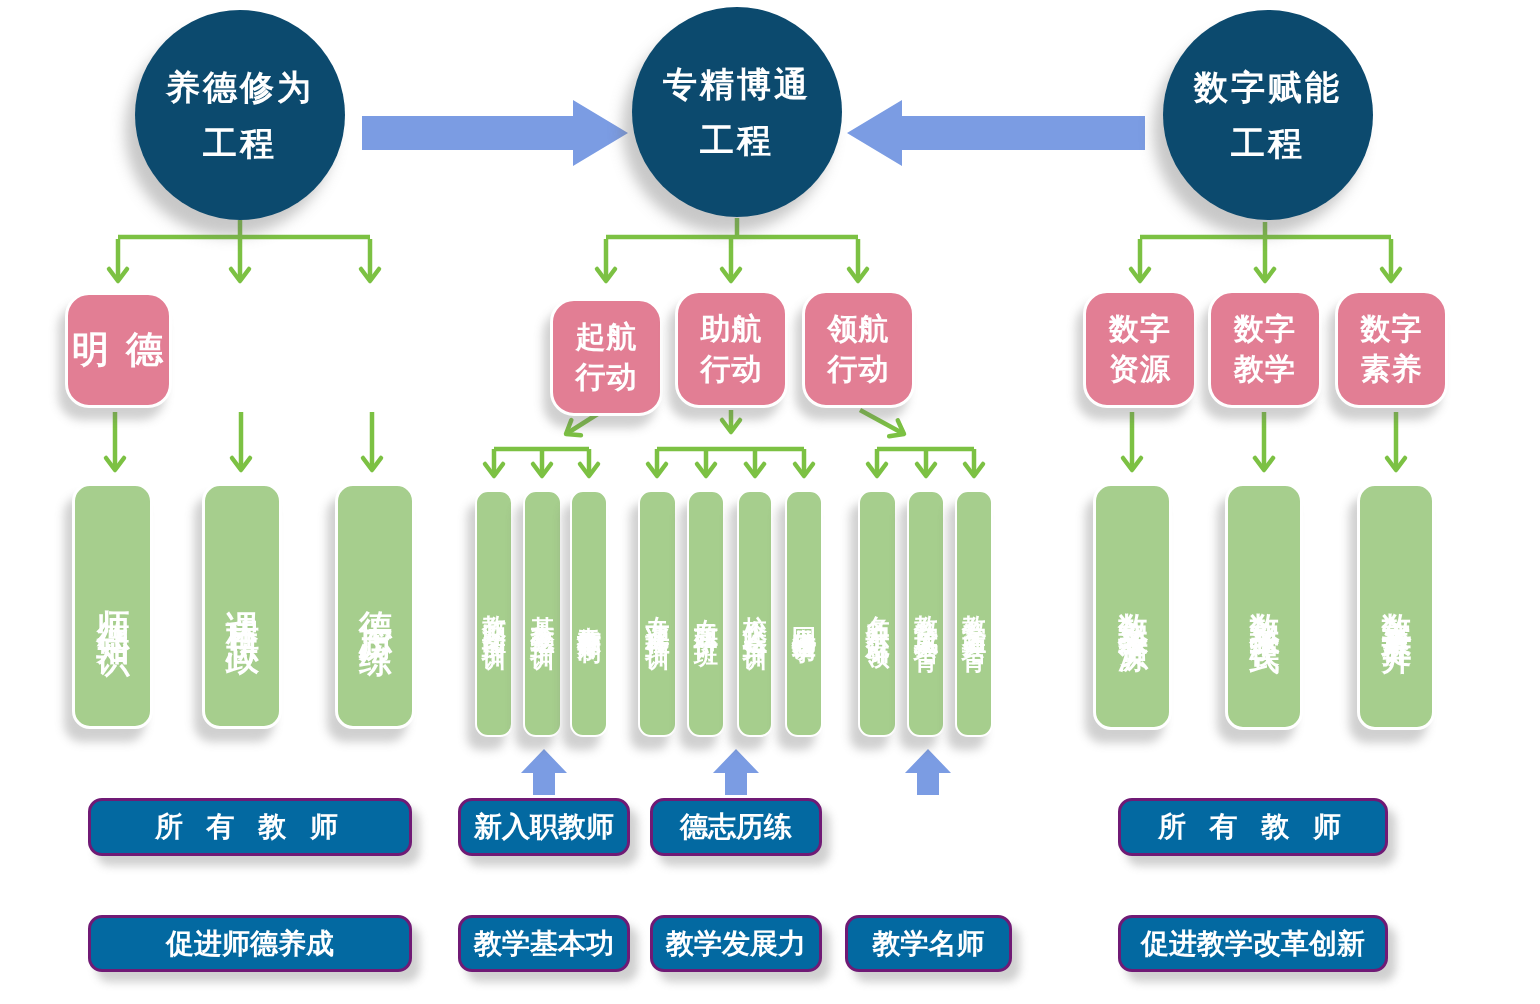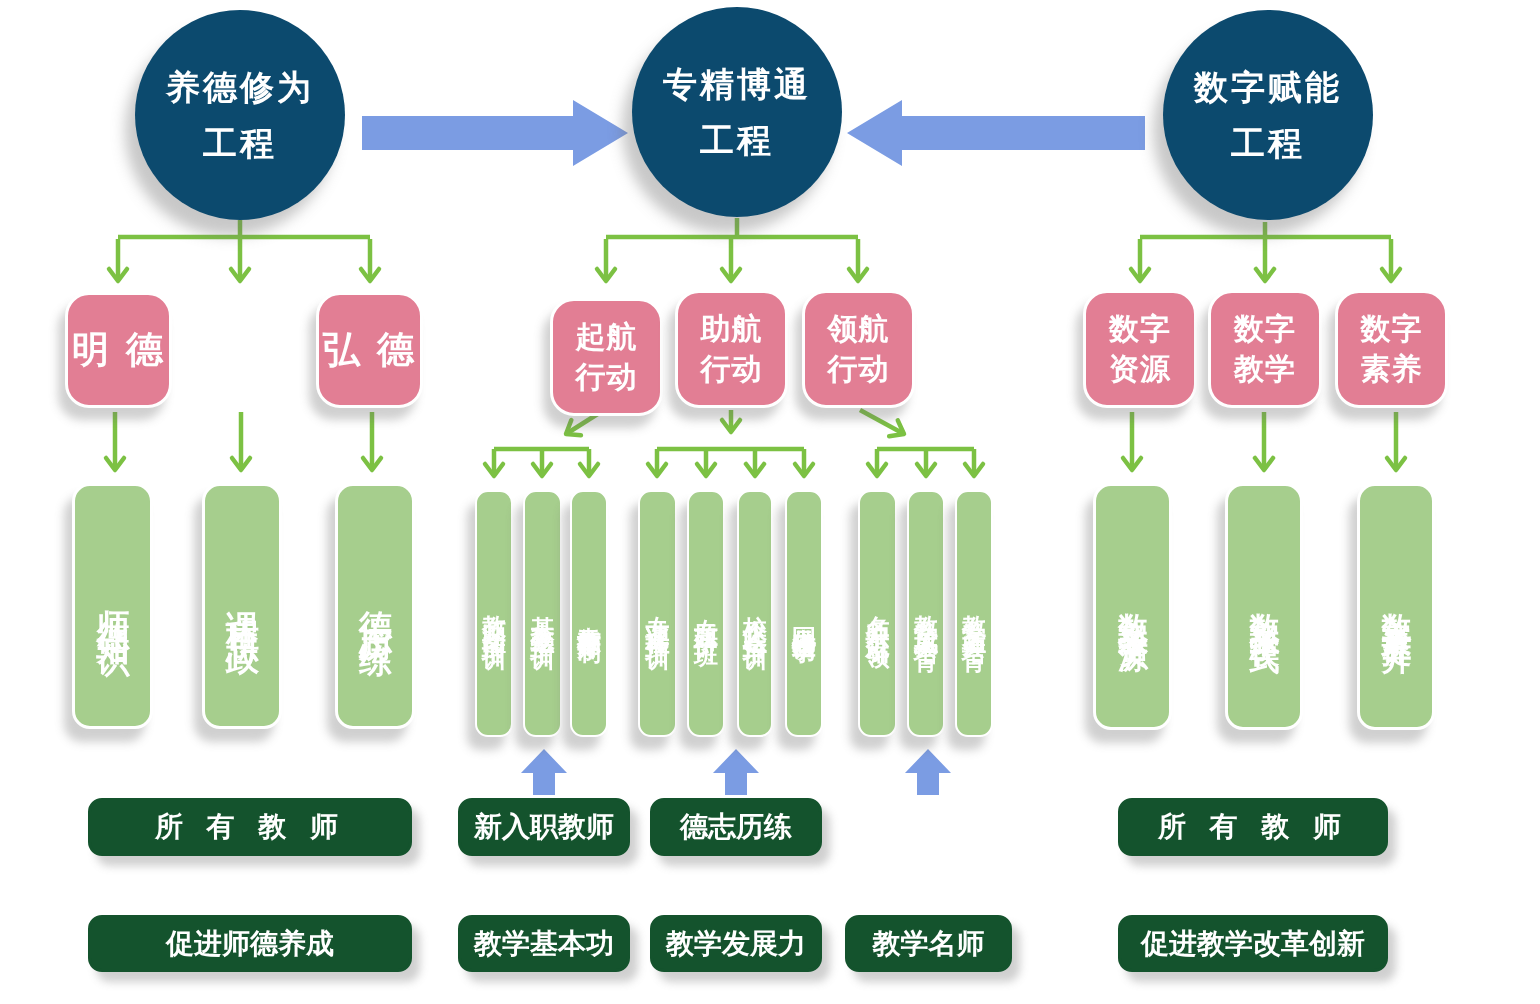--- a/index.html
+++ b/index.html
@@ -24,21 +24,21 @@
     background:#A6CE8D;border:3px solid #fff;border-radius:18px;
     display:flex;align-items:center;justify-content:center;
     writing-mode:vertical-rl;text-orientation:upright;text-align:center;
     box-shadow:-8px 13px 10px rgba(110,110,110,.32);
   }
   .gcol.wide{font-size:33px;letter-spacing:11px}
   .gcol.wide6{font-size:30px;letter-spacing:6px}
   .gcol.narrow{font-size:24px;letter-spacing:6px;border-radius:13px;border-width:2px}
   .gcol.narrow7{letter-spacing:2px}
   .bbox{
-    background:#14532d;border:3px solid #14532d;border-radius:14px;
+    background:#0369a1;border:3px solid #701a75;border-radius:14px;
     display:flex;align-items:center;justify-content:center;font-size:28px;
     box-shadow:8px 10px 8px rgba(110,110,110,.32);
   }
   .bbox.wide{letter-spacing:7px}
   svg.overlay{position:absolute;left:0;top:0;width:1540px;height:1004px;pointer-events:none}
   .gline{stroke:#7CC143;stroke-width:4.5;fill:none;stroke-linejoin:round}
 </style>
 </head>
 <body>
 
@@ -102,21 +102,20 @@
   </svg>
 
   <div class="abs circle" style="left:135px;top:10px;width:210px;height:210px">养德修为
 工程</div>
   <div class="abs circle" style="left:632px;top:7px;width:210px;height:210px">专精博通
 工程</div>
   <div class="abs circle" style="left:1163px;top:10px;width:210px;height:210px">数字赋能
 工程</div>
 
   <div class="abs pbox one" style="left:65px;top:292px;width:107px;height:116px">明 德</div>
-  <div class="abs pbox one" style="left:316px;top:292px;width:107px;height:116px">弘 德</div>
 
   <div class="abs pbox two" style="left:550px;top:298px;width:113px;height:118px">起航
 行动</div>
   <div class="abs pbox two" style="left:675px;top:290px;width:113px;height:118px">助航
 行动</div>
   <div class="abs pbox two" style="left:802px;top:290px;width:113px;height:118px">领航
 行动</div>
 
   <div class="abs pbox two" style="left:1083px;top:290px;width:114px;height:118px">数字
 资源</div>

